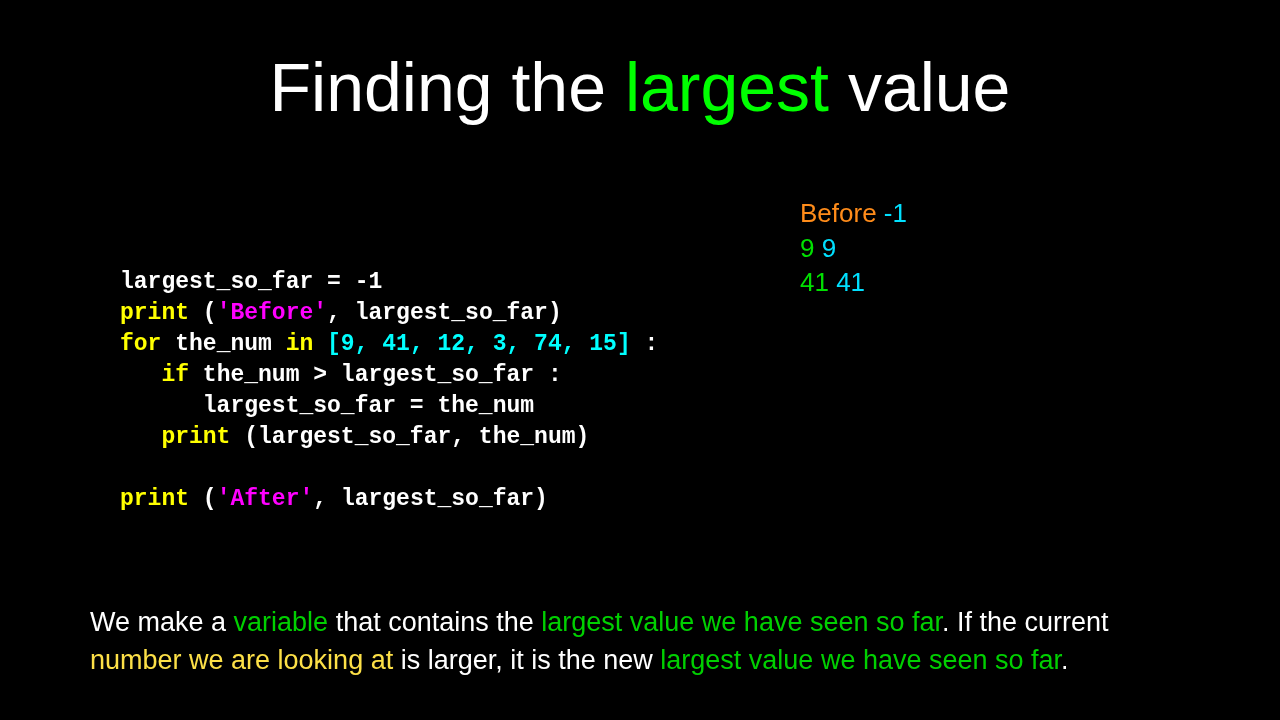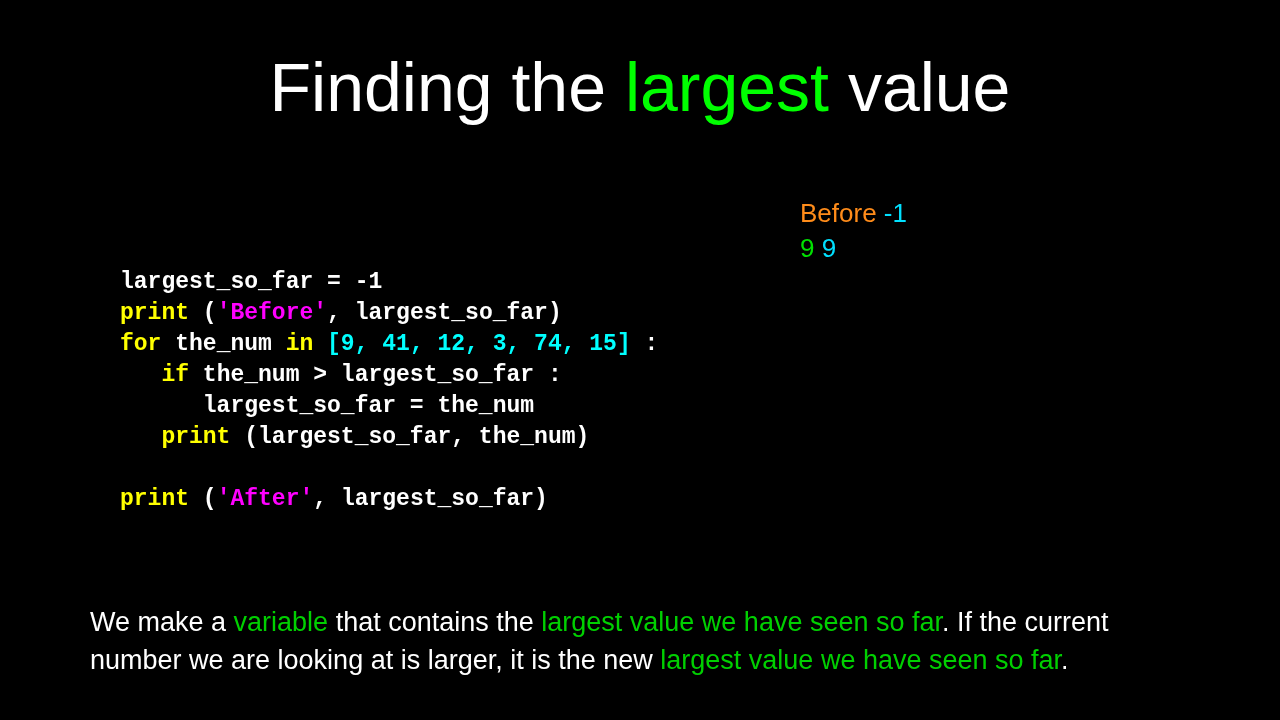--- a/index.html
+++ b/index.html
@@ -61,21 +61,21 @@
     position: absolute;
     left: 0;
     right: 0;
     bottom: 40px;
     font-size: 27px;
     color: #fff;
     line-height: 1.4;
     padding: 0 90px;
   }
   .caption .g { color: #00d000; }
-  .caption .m { color: #ffffff; }
+  .caption .m { color: #fde047; }
 </style>
 </head>
 <body>
 
 <div class="slide">
 
   <div class="title">
     <span>Finding the </span><span class="hl-green">largest</span><span> value</span>
   </div>
 
@@ -88,19 +88,22 @@
 <span></span>
 <span class="c-yellow">print </span><span class="c-white">(</span><span class="c-magenta">'After'</span><span class="c-white">, </span><span class="c-white">largest_so_far)</span></div>
 
   <div class="output-block">
     <div class="row">
       <span class="o-orange">Before </span><span class="o-cyan">-1</span>
     </div>
     <div class="row">
       <span class="o-green">9 </span><span class="o-cyan">9</span>
     </div>
+    <div class="row">
+      <span class="o-green">41 </span><span class="o-cyan">41</span>
+    </div>
   </div>
 
   <div class="caption">
     <span>We make a </span><span class="g">variable</span><span> that contains the </span><span class="g">largest value we have seen so far</span><span>. If the current </span><br><span class="m">number we are looking at</span><span> is larger, it is the new </span><span class="g">largest value we have seen so far</span><span>.</span>
   </div>
 
 </div>
 
 </body></html>

